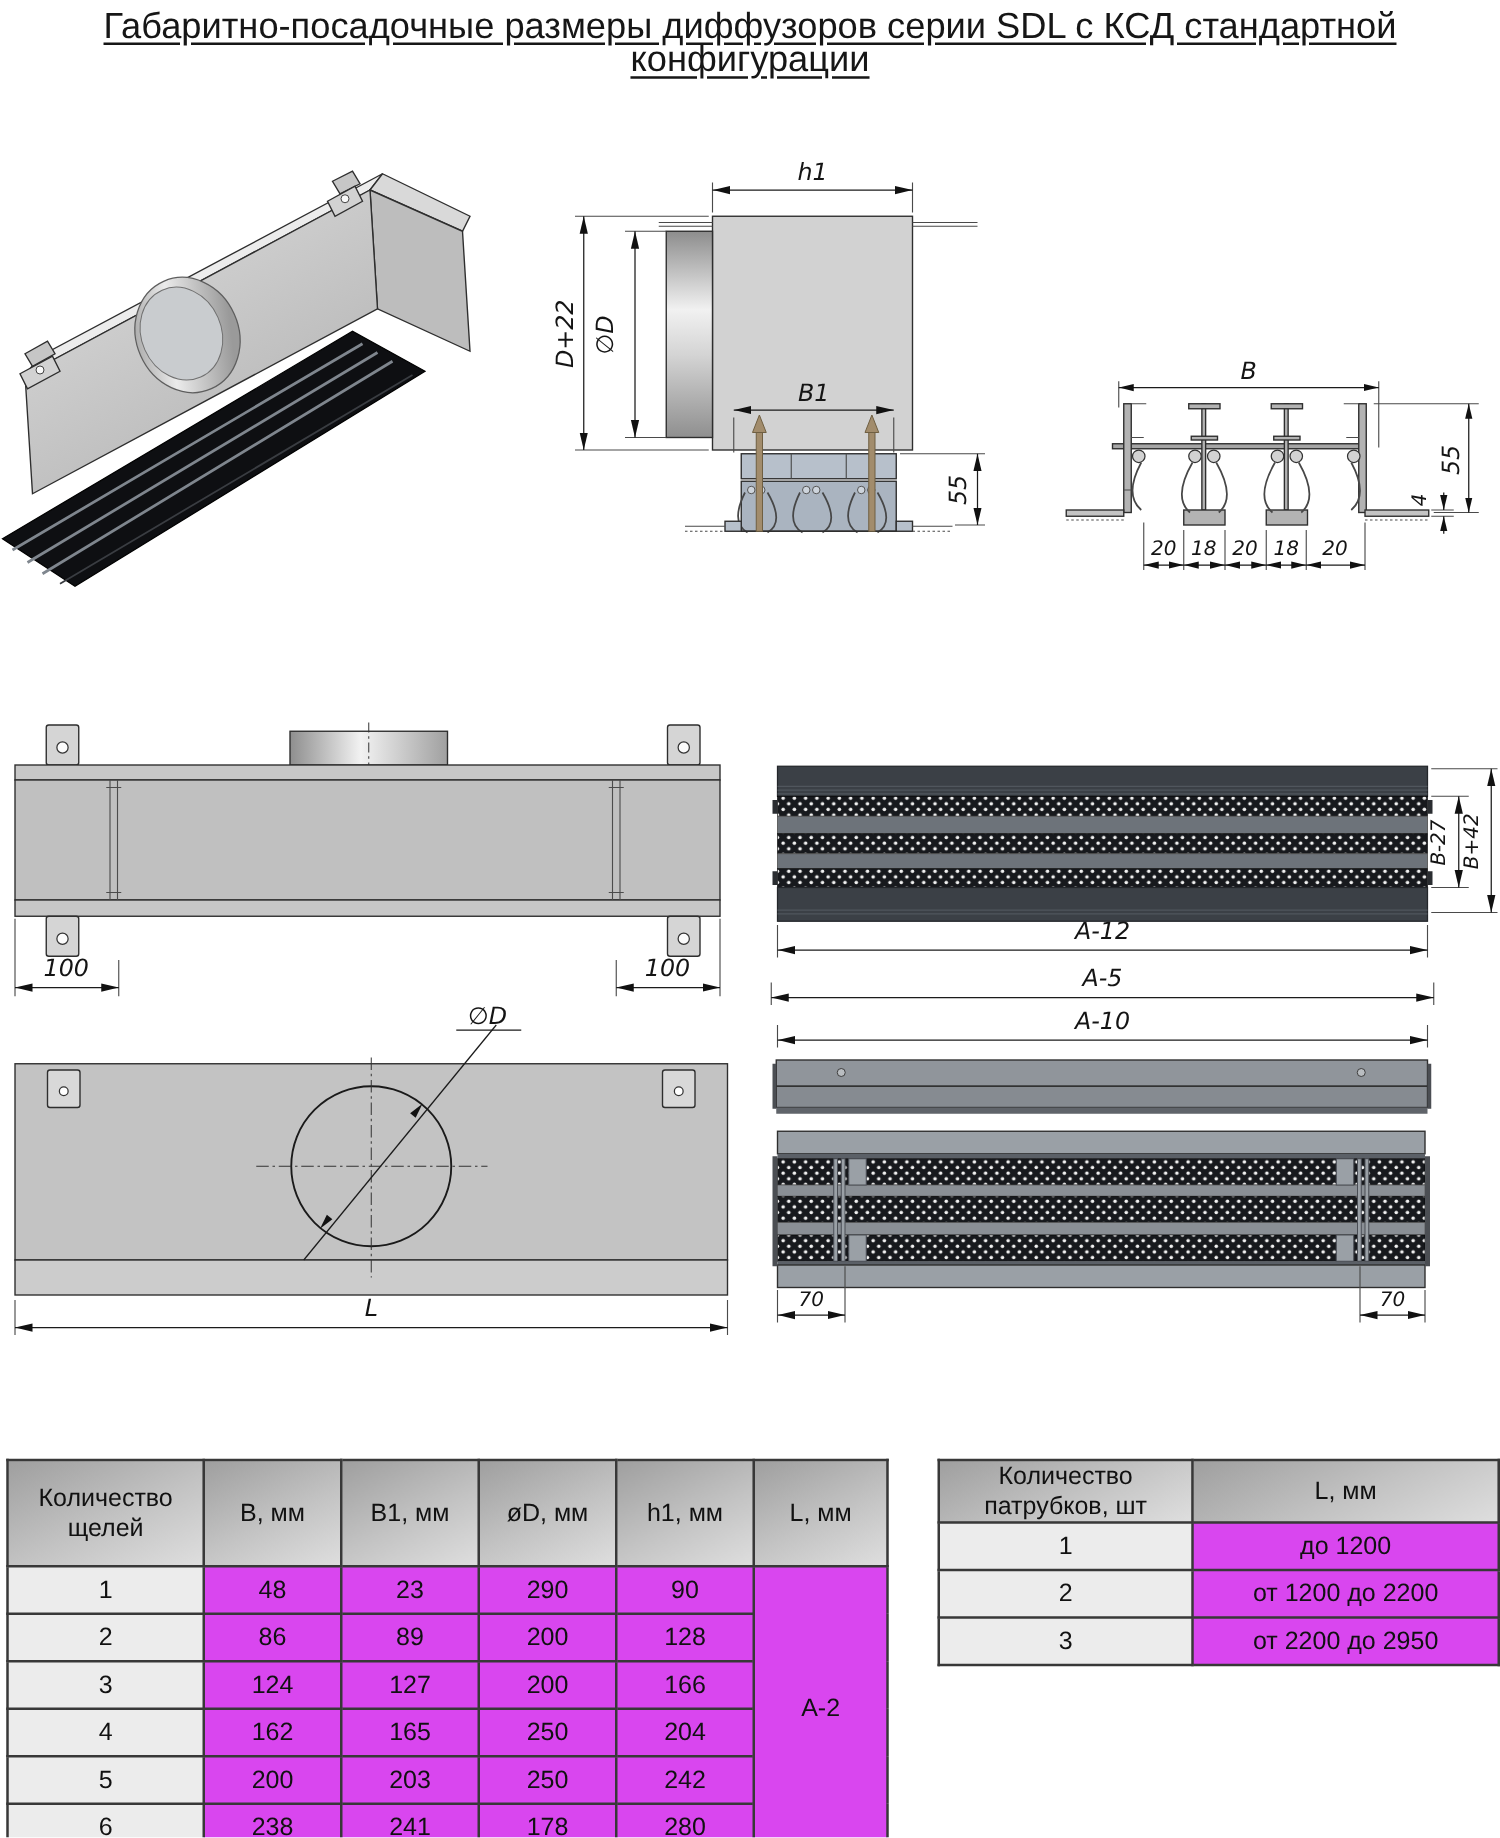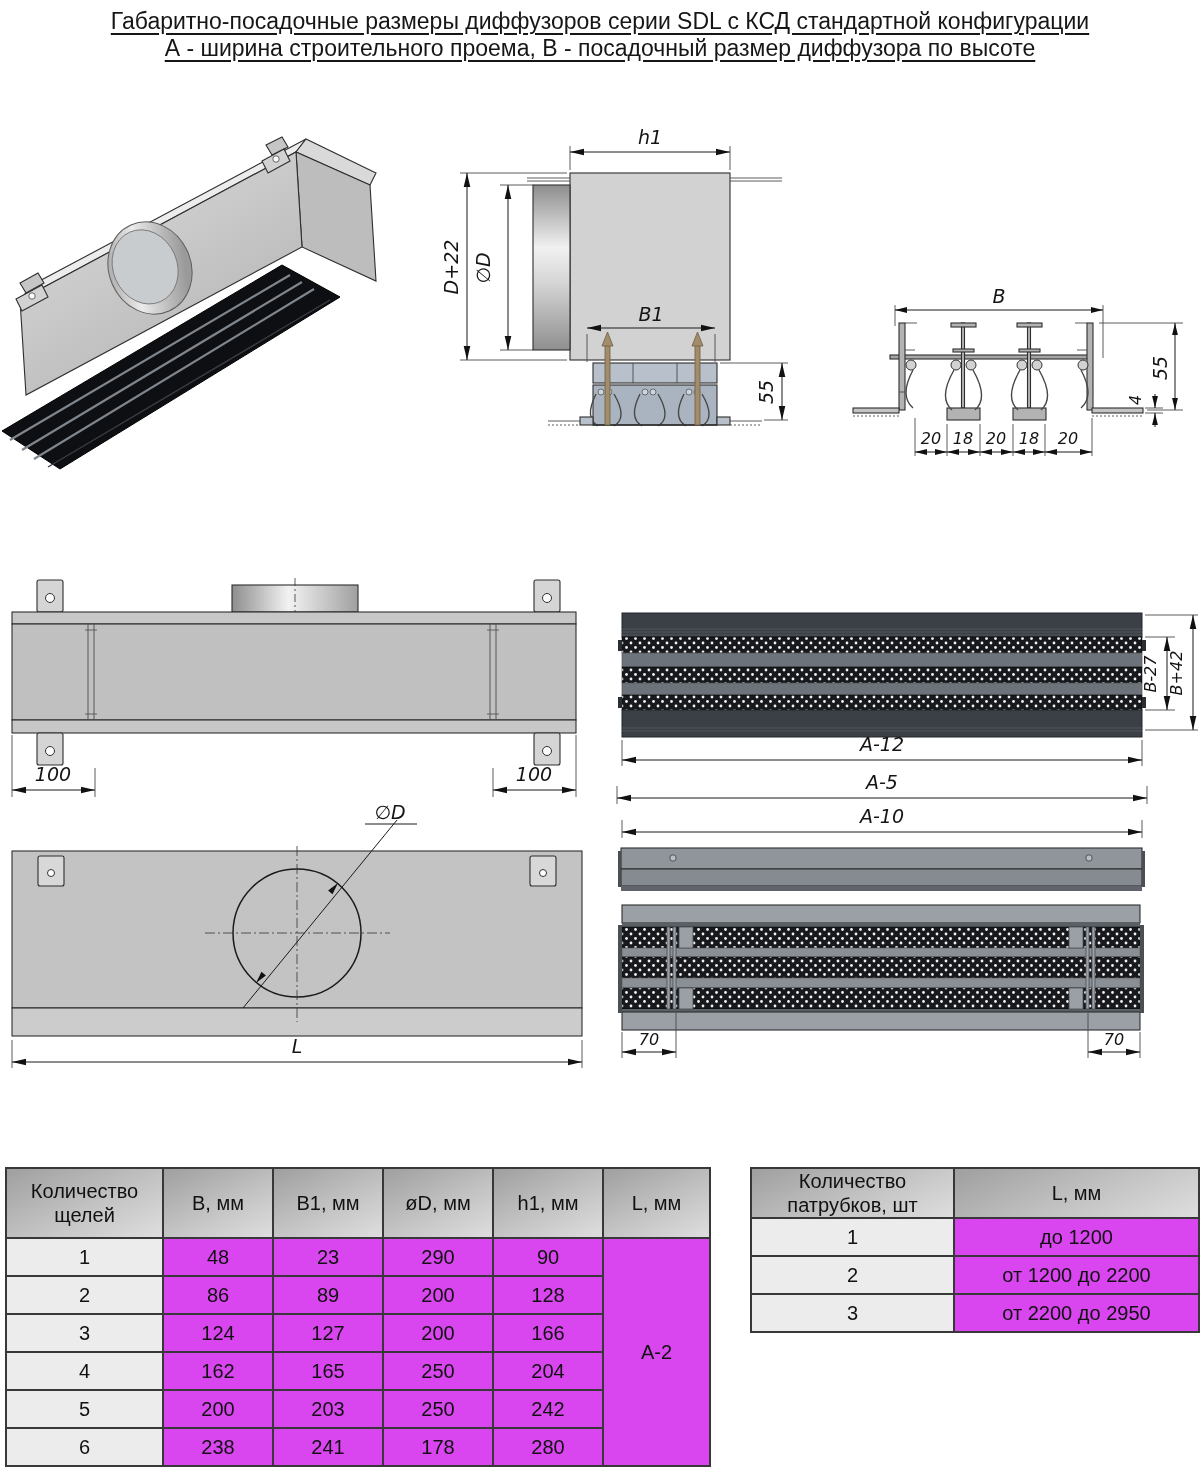--- a/index.html
+++ b/index.html
@@ -1,40 +1,39 @@
 <!DOCTYPE html>
 <html><head>
 <meta charset="utf-8">
 <style>
   html,body{margin:0;padding:0;background:#fff}
   #page{position:relative;width:1200px;height:1470px;background:#fff;overflow:hidden;font-family:"Liberation Sans",sans-serif}
   .abs{position:absolute}
   #title-block{top:8px;left:0;width:1200px;text-align:center;color:#161616}
-  #title-block div{font-size:23px;line-height:27px;text-decoration:underline;text-underline-offset:4px}
+  #title-block div{font-size:29px;line-height:27px;text-decoration:underline;text-underline-offset:4px}
   svg{overflow:visible;display:block}
   .ol{stroke:#2e2e2e;stroke-width:1.1}
   .dl{stroke:#1b1b1b;stroke-width:1;fill:none}
   .ext{stroke:#4a4a4a;stroke-width:0.9;fill:none}
   .dt{font:italic 16px "DejaVu Sans",sans-serif;fill:#141414;text-anchor:middle}
   .dt2{font:italic 19px "DejaVu Sans",sans-serif;fill:#141414;text-anchor:middle}
   .clip{stroke:#474747;stroke-width:1.4;fill:none}
   .tbl{position:absolute;border-collapse:collapse;table-layout:fixed;color:#111}
   .tbl th,.tbl td{border:2px solid #383838;text-align:center;vertical-align:middle;padding:0;font-weight:400;font-size:20px;line-height:24px}
   .tbl th{background:linear-gradient(155deg,#9f9f9f 0%,#c3c3c3 55%,#dedede 100%)}
   .tbl td{background:#d946ef}
   .tbl td.c1{background:#ececec}
 </style>
 </head>
 <body>
 
 <div id="page">
 
   <div id="title-block" class="abs">
     <div>Габаритно-посадочные размеры диффузоров серии SDL с КСД стандартной конфигурации</div>
-    <div>А - ширина строительного проема, В - посадочный размер диффузора по высоте</div>
   </div>
 
   <svg class="abs" style="left:0;top:95px" width="430" height="400" viewBox="0 0 430 400">
     <defs>
       <linearGradient id="gIso" x1="0" y1="0" x2="0.7" y2="1">
         <stop offset="0" stop-color="#dedede"></stop>
           <stop offset="1" stop-color="#b4b4b4"></stop>
       </linearGradient>
       <linearGradient id="gTube" x1="0" y1="0" x2="1" y2="0.35">
         <stop offset="0" stop-color="#969696"></stop>
@@ -350,21 +349,21 @@
   <table class="tbl" style="left:5px;top:1167px;width:704px">
     <colgroup>
       <col style="width:157px">
         <col style="width:110px">
         <col style="width:110px">
       <col style="width:110px">
         <col style="width:110px">
         <col style="width:107px">
     </colgroup>
     <tbody>
-        <tr style="height:70px">
+        <tr style="height:85px">
       <th>Количество щелей</th>
       <th>B, мм</th>
       <th>B1, мм</th>
       <th>øD, мм</th>
       <th>h1, мм</th>
       <th>L, мм</th>
     </tr>
     <tr style="height:38px">
       <td class="c1">1</td>
       <td>48</td>

